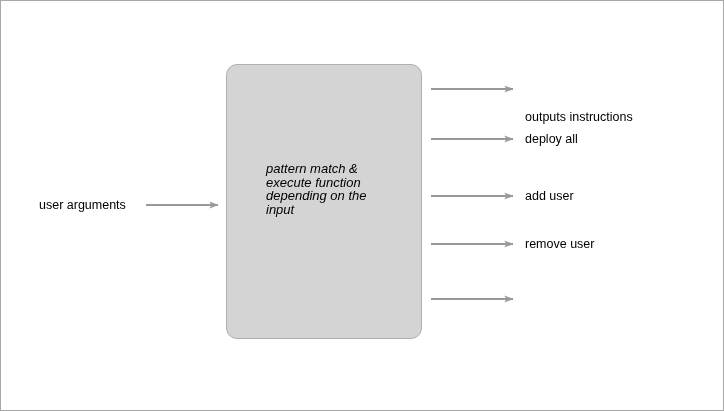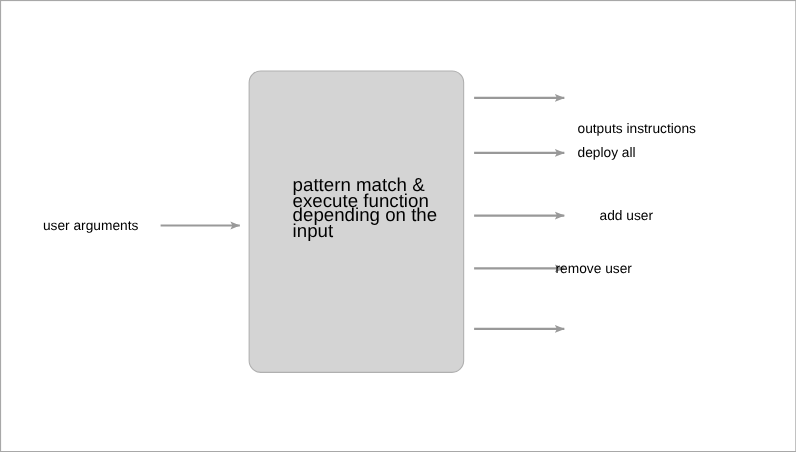--- a/index.html
+++ b/index.html
@@ -36,40 +36,41 @@
     background: #d4d4d4;
     border: 1px solid #b0b0b0;
     border-radius: 11px;
     box-sizing: border-box;
   }
   .process-text {
     position: absolute;
     left: 39px;
     top: 97px;
     width: 140px;
-    font-size: 17px;
+    font-size: 13px;
     line-height: 13.5px;
     color: #000000;
     white-space: pre-line;
+    font-style: italic;
   }
   .io-label {
     position: absolute;
     font-size: 12.5px;
     line-height: 14.5px;
     color: #000000;
     white-space: pre-line;
   }
   #input-label {
     left: 38px;
     top: 197px;
   }
   #out-label-0 { left: 524px; top: 81px; margin-top: 28px; }
   #out-label-1 { left: 524px; top: 131px; }
-  #out-label-2 { left: 544px; top: 188px; }
-  #out-label-3 { left: 504px; top: 236px; }
+  #out-label-2 { left: 524px; top: 188px; }
+  #out-label-3 { left: 524px; top: 236px; }
   #out-label-4 { left: 524px; top: 285px; width: 170px; }
 </style>
 </head>
 <body>
 
 <div id="canvas">
 
   <svg id="wiresvg" viewBox="0 0 724 411" xmlns="http://www.w3.org/2000/svg">
     <defs>
       <marker id="ah" markerWidth="9" markerHeight="8" refX="8.6" refY="4" orient="auto" markerUnits="userSpaceOnUse">

